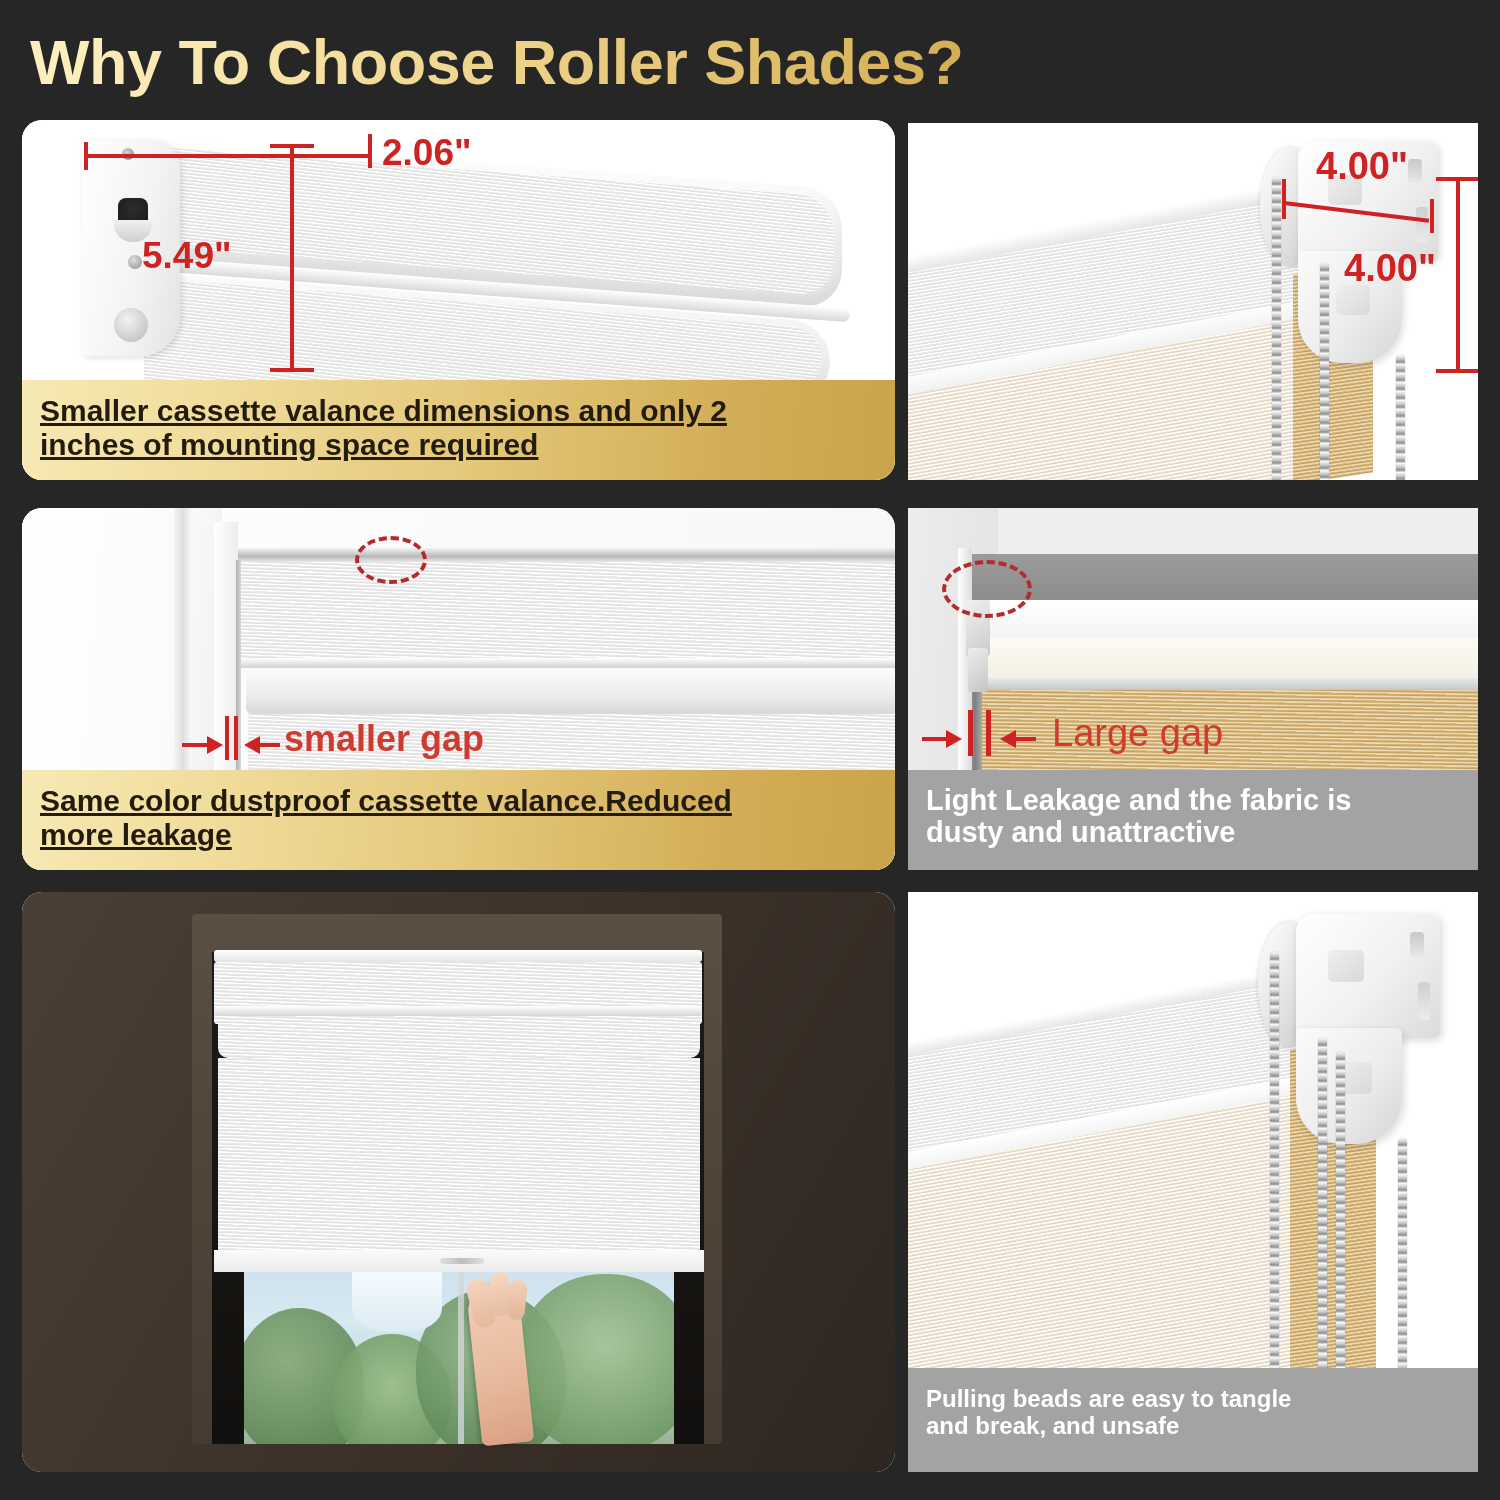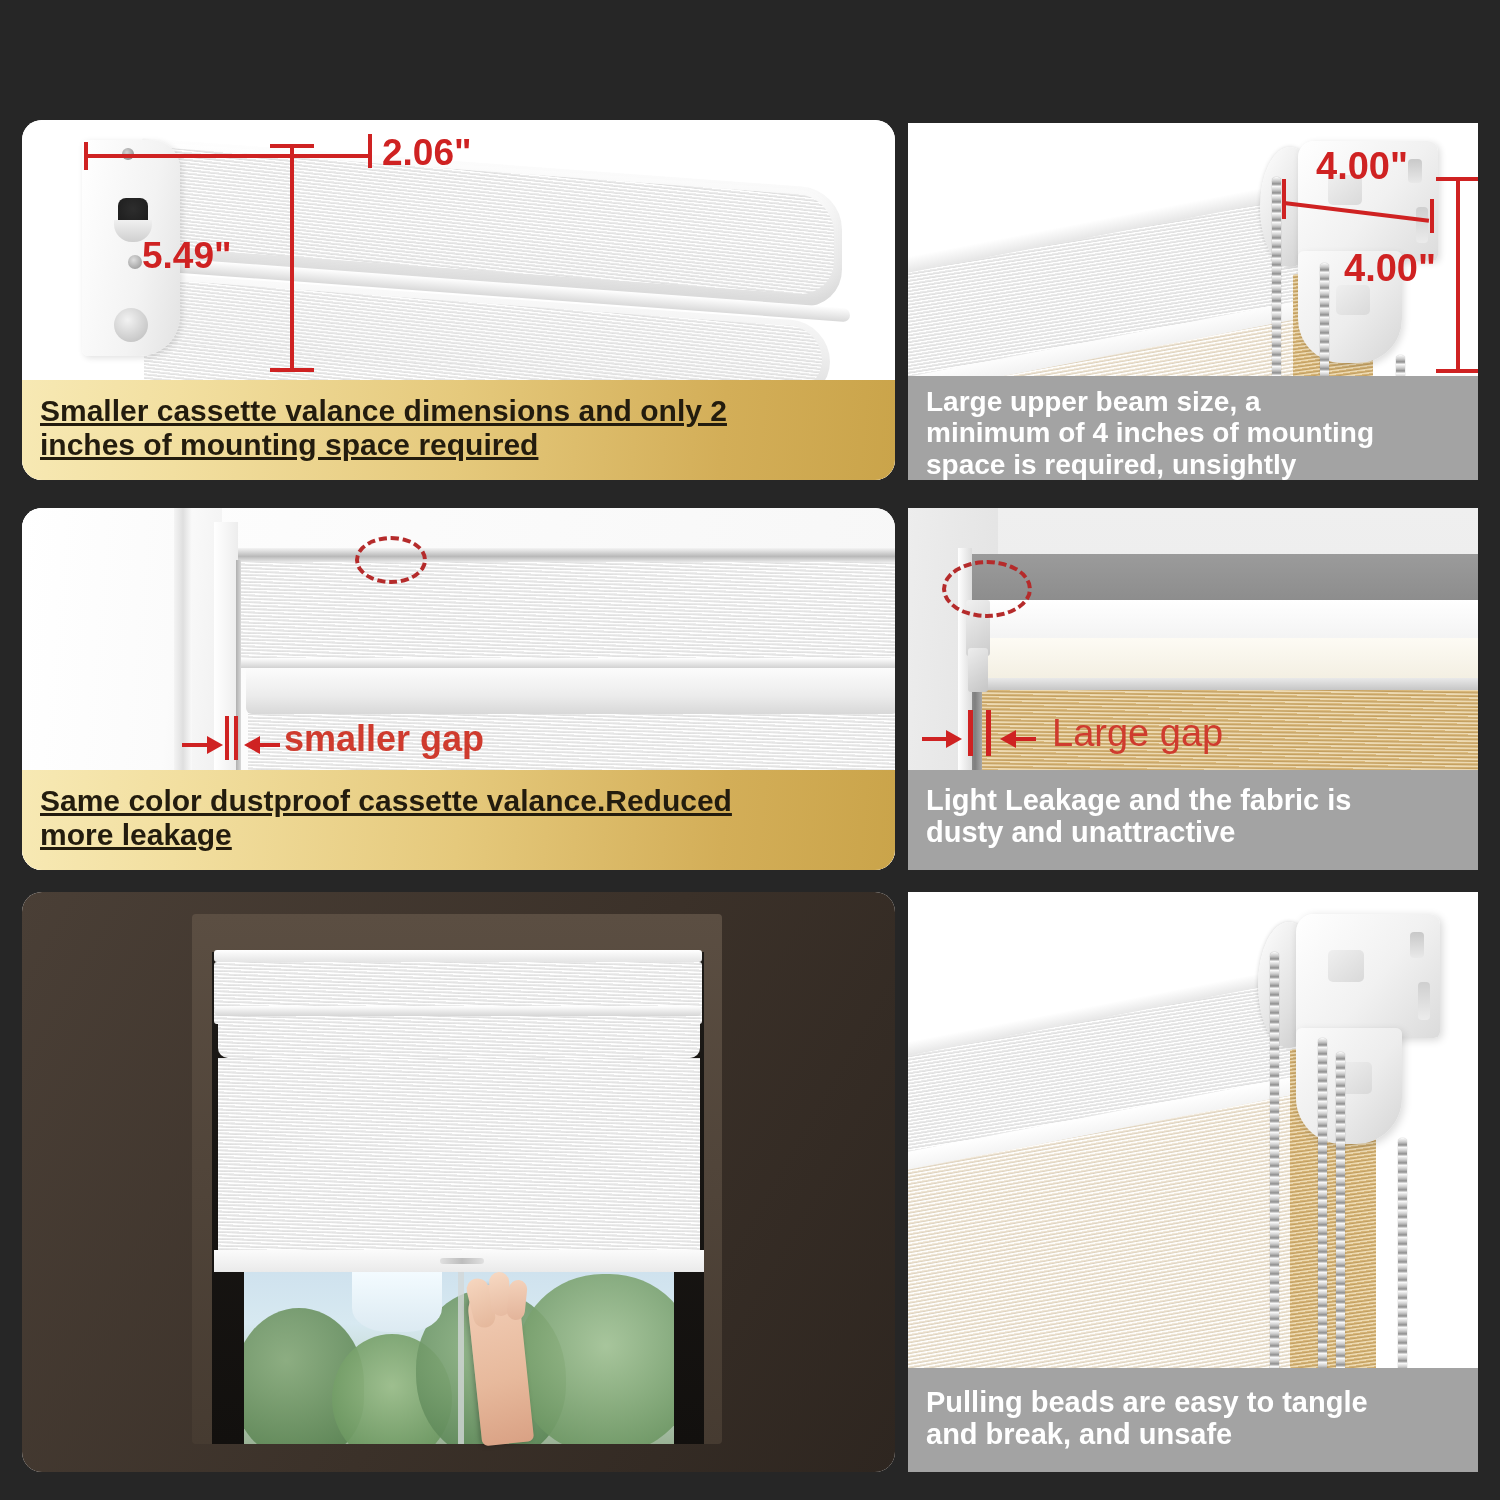--- a/index.html
+++ b/index.html
@@ -83,20 +83,21 @@
   
   .chain{position:absolute;width:9px;border-radius:5px;
     background:repeating-linear-gradient(180deg,#fdfdfd 0px,#c9c9c9 4px,#8e8e8e 7px,#e9e9e9 9px);
     box-shadow:0 0 1px rgba(0,0,0,.5);}
 </style>
 </head>
 <body>
 
 <div id="page">
 
+  <div class="title">Why To Choose Roller Shades?</div>
 
   <div class="panel rounded" style="left:22px;top:120px;width:873px;height:360px;">
     <div class="art" style="background:#ffffff;">
 
       <div style="position:absolute;left:120px;top:18px;width:700px;height:120px;
                   background:linear-gradient(178deg,#ffffff,#f4f4f4 40%,#e2e2e2 100%);
                   transform:skewY(4.2deg);transform-origin:left top;
                   border-radius:2px 40px 40px 2px;
                   box-shadow:inset 0 -8px 16px rgba(0,0,0,.05);"></div>
       <div class="fabric" style="position:absolute;left:122px;top:26px;width:690px;height:100px;
@@ -193,25 +194,20 @@
       <div class="tick" style="left:374px;top:56px;width:4px;height:40px;"></div>
       <div class="tick" style="left:522px;top:76px;width:4px;height:34px;"></div>
       <div class="dimtxt" style="left:408px;top:22px;font-size:38px;">4.00"</div>
 
       <div class="dimline" style="left:548px;top:54px;width:4px;height:196px;"></div>
       <div class="tick" style="left:528px;top:54px;width:42px;height:4px;"></div>
       <div class="tick" style="left:528px;top:246px;width:42px;height:4px;"></div>
       <div class="dimtxt" style="left:436px;top:124px;font-size:38px;">4.00"</div>
     </div>
 
-    <div class="cap gray" style="height:104px;font-size:28px;padding-top:10px;">
-      <span class="l">Large upper beam size, a</span>
-      <span class="l">minimum of 4 inches of mounting</span>
-      <span class="l">space is required, unsightly</span>
-    </div>
   </div>
 
   <div class="panel rounded" style="left:22px;top:508px;width:873px;height:362px;">
     <div class="art" style="background:linear-gradient(100deg,#fefefe,#f7f7f7);">
 
       <div style="position:absolute;left:0;top:0;width:200px;height:362px;
            background:linear-gradient(95deg,#ffffff 0%,#fbfbfb 70%,#eeeeee 100%);"></div>
       <div style="position:absolute;left:152px;top:0;width:18px;height:362px;
            background:linear-gradient(90deg,#f4f4f4,#dfdfdf,#fafafa);"></div>
       <div style="position:absolute;left:192px;top:14px;width:24px;height:348px;
@@ -382,19 +378,19 @@
            background:linear-gradient(140deg,#efefef,#d9d9d9);"></div>
       <div style="position:absolute;left:428px;top:170px;width:36px;height:32px;border-radius:5px;
            background:linear-gradient(140deg,#efefef,#d9d9d9);"></div>
 
       <div class="chain" style="left:362px;top:60px;height:520px;"></div>
       <div class="chain" style="left:410px;top:146px;height:434px;"></div>
       <div class="chain" style="left:428px;top:160px;height:420px;"></div>
       <div class="chain" style="left:490px;top:246px;height:334px;"></div>
     </div>
 
-    <div class="cap gray" style="height:104px;font-size:29px;padding-top:18px;">
+    <div class="cap gray" style="height:104px;font-size:24px;padding-top:18px;">
       <span class="l">Pulling beads are easy to tangle</span>
       <span class="l">and break, and unsafe</span>
     </div>
   </div>
 
 </div>
 
 </body></html>

